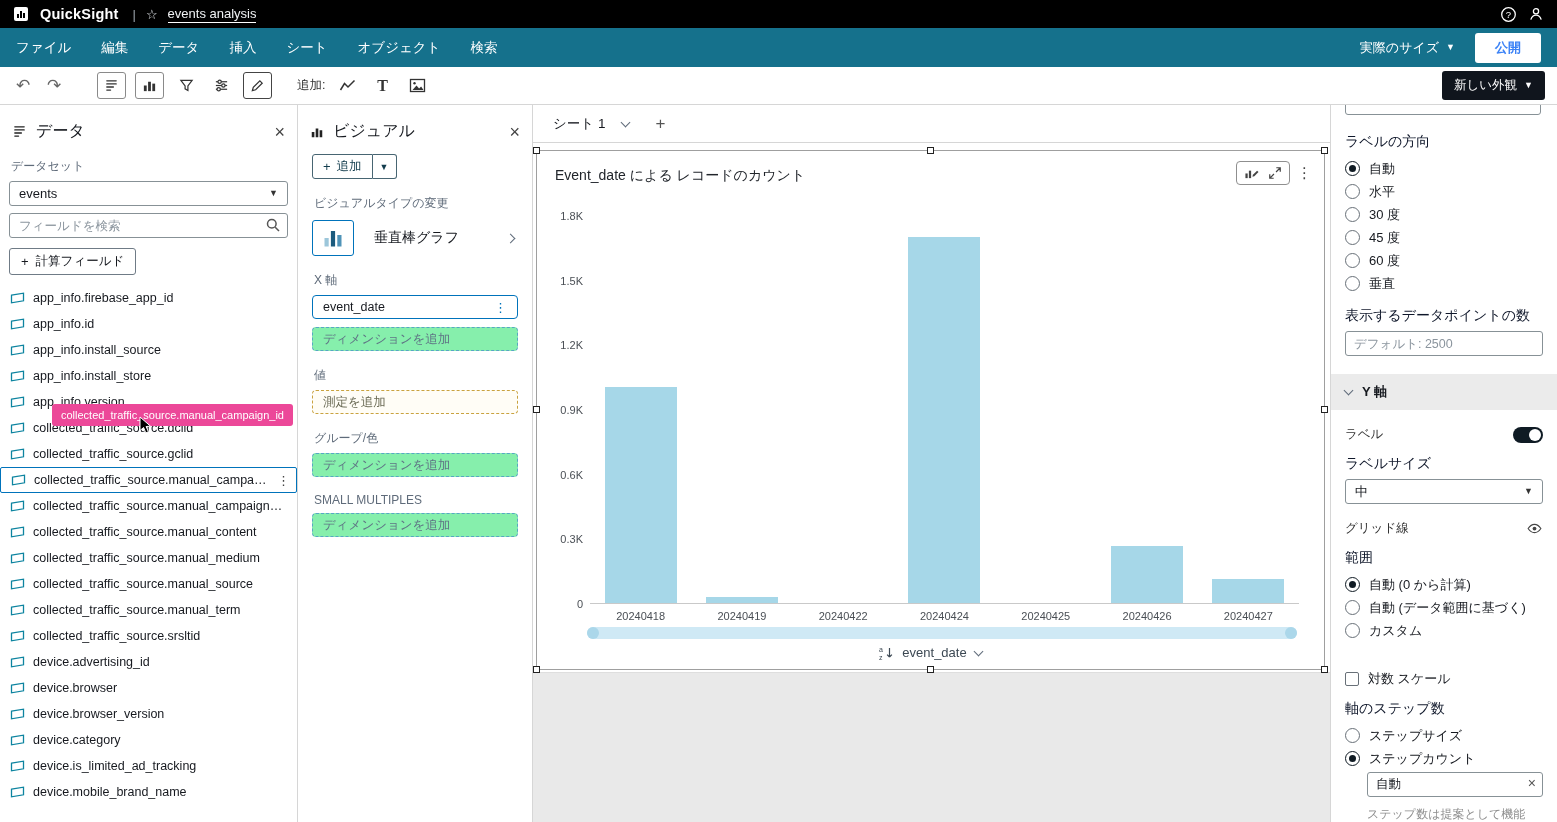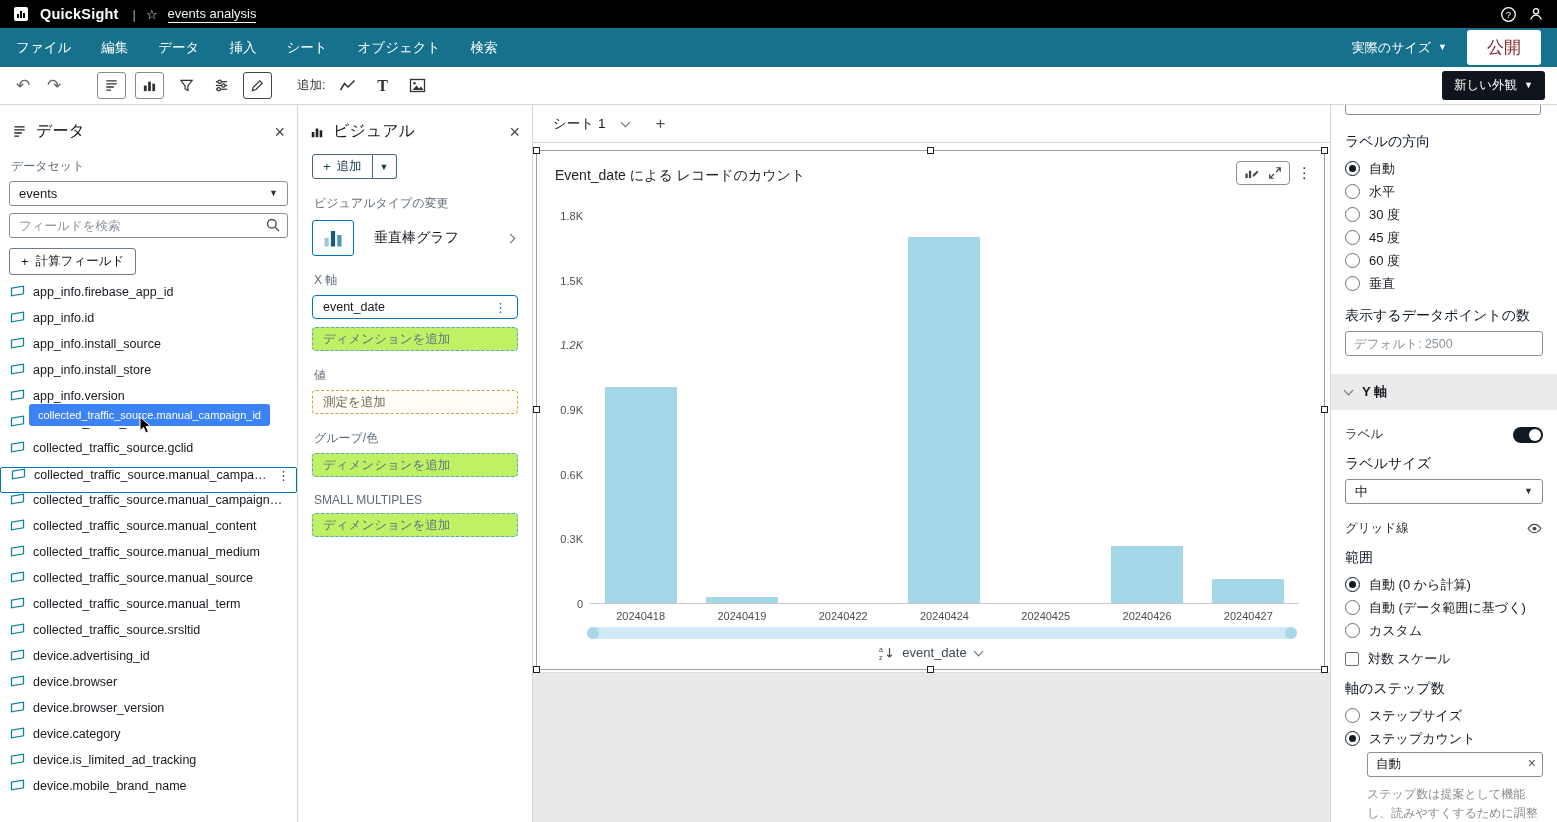--- a/index.html
+++ b/index.html
@@ -16,21 +16,21 @@
 .tb-spacer{flex:1}
 .tb-icon{width:18px;height:18px;display:flex;align-items:center;justify-content:center}
 
 
 .menubar{height:39px;background:#15718c;display:flex;align-items:center;padding:0 16px;color:#fff}
 .menu-items{display:flex;gap:30px;font-size:13.5px}
 .menu-item{cursor:default}
 .mb-spacer{flex:1}
 .actual-size{display:flex;align-items:center;gap:7px;font-size:13px;margin-right:20px}
 .tri{font-size:9px;line-height:1}
-.publish-btn{background:#fff;color:#7f1d1d;border:none;border-radius:3px;padding:6px 20px;font-size:17px;font-family:inherit;font-weight:normal}
+.publish-btn{background:#fff;color:#3b82f6;border:none;border-radius:3px;padding:6px 20px;font-size:13px;font-family:inherit;font-weight:bold}
 
 
 .toolbar{height:38px;background:#fff;border-bottom:1px solid #d6d6d6;display:flex;align-items:center;padding:0 12px;gap:9px}
 .tb-undo{font-size:17px;color:#666;width:22px;text-align:center}
 .tool-box{width:29px;height:27px;border:1px solid #8a8a8a;border-radius:3px;display:flex;align-items:center;justify-content:center;background:#fff}
 .tool-box.strong{border:1.5px solid #444}
 .tool-plain{width:26px;height:26px;display:flex;align-items:center;justify-content:center}
 .add-label{font-size:12.5px;color:#333;margin-left:16px}
 .t-glyph{font-size:16px;font-weight:bold;color:#333;font-family:"Liberation Serif",serif}
 .toolbar-spacer{flex:1}
@@ -52,40 +52,40 @@
 .dp-body{padding:0 9px}
 .small-label{font-size:12px;color:#5f6b7a;margin:6px 2px 6px}
 .select{height:25px;border:1px solid #879196;border-radius:3px;display:flex;align-items:center;padding:0 9px;background:#fff;font-size:13px}
 .select .tri{margin-left:auto;color:#333}
 .search-box{position:relative;margin-top:7px}
 .search-input{width:100%;height:25px;border:1px solid #879196;border-radius:3px;padding:0 28px 0 9px;font-size:12.5px;font-family:inherit;color:#0369a1}
 .search-input::placeholder{color:#8b959e}
 .search-icon{position:absolute;right:7px;top:4px}
 .calc-chip{margin:10px 0 6px;display:inline-flex;align-items:center;gap:7px;border:1px solid #6f7b86;border-radius:3px;background:#fff;padding:4px 11px;font-size:12.5px;font-family:inherit;color:#16191f}
 .field-list{margin-top:4px}
-.field-row{display:flex;gap:8px;height:26px;padding:0 10px;font-size:12.5px;white-space:nowrap}
+.field-row{display:flex;align-items:center;gap:8px;height:26px;padding:0 10px;font-size:12.5px;white-space:nowrap}
 .field-row .field-label{overflow:hidden;text-overflow:ellipsis}
 .field-row.selected{border:1px solid #0073bb;border-radius:2px;padding-right:6px}
 .field-row .dots{margin-left:auto;color:#444;font-size:13px}
 
 
 .vp-body{padding:0 14px}
 .add-split{display:inline-flex;margin:2px 0 10px}
 .add-main{display:flex;align-items:center;gap:6px;border:1px solid #476572;border-radius:3px 0 0 3px;background:#fff;padding:3px 10px;font-size:12.5px;color:#123c4d;font-family:inherit}
 .add-caret{border:1px solid #476572;border-left:none;border-radius:0 3px 3px 0;background:#fff;padding:3px 7px;font-size:9px;color:#123c4d}
 .vtype-row{display:flex;align-items:center;gap:20px;margin:8px 0 16px}
 .vtype-box{width:42px;height:36px;border:1.5px solid #0073bb;border-radius:3px;display:flex;align-items:center;justify-content:center;background:#fff}
 .vtype-name{font-size:14px}
 .chev{width:7px;height:7px;border-right:1.6px solid #5f6b7a;border-bottom:1.6px solid #5f6b7a;display:inline-block}
 .chev.down{transform:rotate(45deg);margin-top:-3px}
 .chev.right{transform:rotate(-45deg);margin-left:auto;margin-right:4px}
 .pill{height:24px;border-radius:4px;display:flex;align-items:center;padding:0 10px;font-size:12.5px;margin:6px 0 16px}
 .pill.solid{border:1.5px solid #0073bb;color:#16191f;margin-bottom:8px}
 .pill.solid .dots{margin-left:auto;color:#0073bb;font-size:13px}
-.pill.dashed{border:1px dashed #58a6c4;color:#5f7585;background:#bef264}
+.pill.dashed{border:1px dashed #58a6c4;color:#5f7585;background:#86efac}
 .pill.gold{border-color:#c9a23f;background:#fffdf6;color:#6b6b55}
 
 
 .tabbar{height:38px;border-bottom:1px solid #d6d6d6;display:flex;align-items:center;padding-left:20px;gap:26px;background:#fff}
 .sheet-tab{display:flex;align-items:center;gap:17px;font-size:13.5px}
 .add-sheet{font-size:17px;color:#555}
 .sheet{position:relative;height:529px;background:#fff}
 .below-area{flex:1;background:#e9e9e9;border-top:1px solid #dedede}
 .chart-panel{position:absolute;left:3px;top:7px;width:789px;height:520px;background:#fff;border:1px solid #9f9f9f}
 .handle{position:absolute;width:7px;height:7px;background:#fff;border:1px solid #222;z-index:6}
@@ -118,29 +118,29 @@
 .radio.checked{border-color:#101b24}
 .radio.checked::after{content:"";position:absolute;inset:3px;background:#101b24;border-radius:50%}
 .text-input{width:100%;height:25px;border:1px solid #879196;border-radius:3px;padding:0 8px;font-size:12.5px;font-family:inherit;background:#fff;color:#16191f}
 .text-input::placeholder{color:#8b959e}
 .section-header{margin:18px -14px 0;background:#ebebeb;padding:9px 14px;display:flex;align-items:center;gap:10px;font-size:13px;font-weight:bold;color:#16191f}
 .row-between{display:flex;align-items:center;justify-content:space-between}
 .mt16{margin-top:16px}
 .prop-label2{font-size:12.5px;color:#333}
 .toggle{width:30px;height:16px;border-radius:9px;background:#0f1b24;position:relative}
 .toggle::after{content:"";position:absolute;top:2px;right:2px;width:12px;height:12px;border-radius:50%;background:#fff}
-.check-row{display:flex;align-items:center;gap:9px;margin-top:8px;font-size:13px}
+.check-row{display:flex;align-items:center;gap:9px;margin-top:28px;font-size:13px}
 .checkbox{width:14px;height:14px;border:1px solid #687078;border-radius:2px;background:#fff}
 .step-input-wrap{position:relative;margin:2px 0 8px 22px}
 .step-input-wrap .text-input{padding-right:26px}
 .clear-x{position:absolute;right:7px;top:3px;font-size:14px;color:#555}
 .help-text{margin-left:22px;font-size:12px;color:#8e8e8e;line-height:1.55;margin-top:2px}
 
 
-.tooltip{position:absolute;left:29px;top:404px;background:#3b82f6;color:#fff;font-size:11px;padding:5px 9px;border-radius:3px;z-index:40;white-space:nowrap}
+.tooltip{position:absolute;left:52px;top:404px;background:#ec4899;color:#fff;font-size:11px;padding:5px 9px;border-radius:3px;z-index:40;white-space:nowrap}
 .cursor-icon{position:absolute;left:139px;top:416px;z-index:41}
 .plus{font-size:13px;line-height:1}
 </style>
 </head>
 <body>
 
 <div class="app">
 
   <header class="topbar">
     <span class="tb-icon">
@@ -533,21 +533,21 @@
                     <path d="M9.5 2H14v4.5M6.5 14H2V9.5M14 2L9.2 6.8M2 14l4.8-4.8" stroke="#444" stroke-width="1.4" fill="none"></path>
                   </svg>
               </span>
             </span>
             <span class="dots">⋮</span>
           </div>
 
           <div class="y-labels">
               <div class="y-label" style="top: -6px;">1.8K</div>
               <div class="y-label" style="top: 59px;">1.5K</div>
-              <div class="y-label" style="top: 123px; font-style: italic;">1.2K</div>
+              <div class="y-label" style="top: 123px;">1.2K</div>
               <div class="y-label" style="top: 188px;">0.9K</div>
               <div class="y-label" style="top: 253px;">0.6K</div>
               <div class="y-label" style="top: 317px;">0.3K</div>
               <div class="y-label" style="top: 382px;">0</div>
             </div>
           <div class="plot-area">
               <div class="bar-slot">
                 <div class="bar" style="height: 216px; background: rgb(166, 215, 232);"></div>
               </div>
               <div class="bar-slot">

